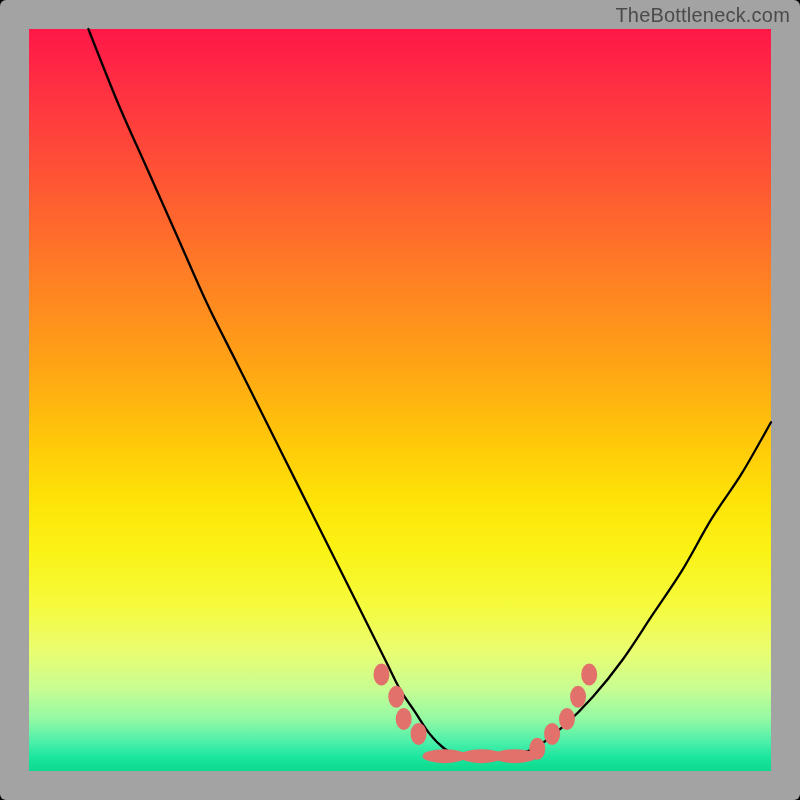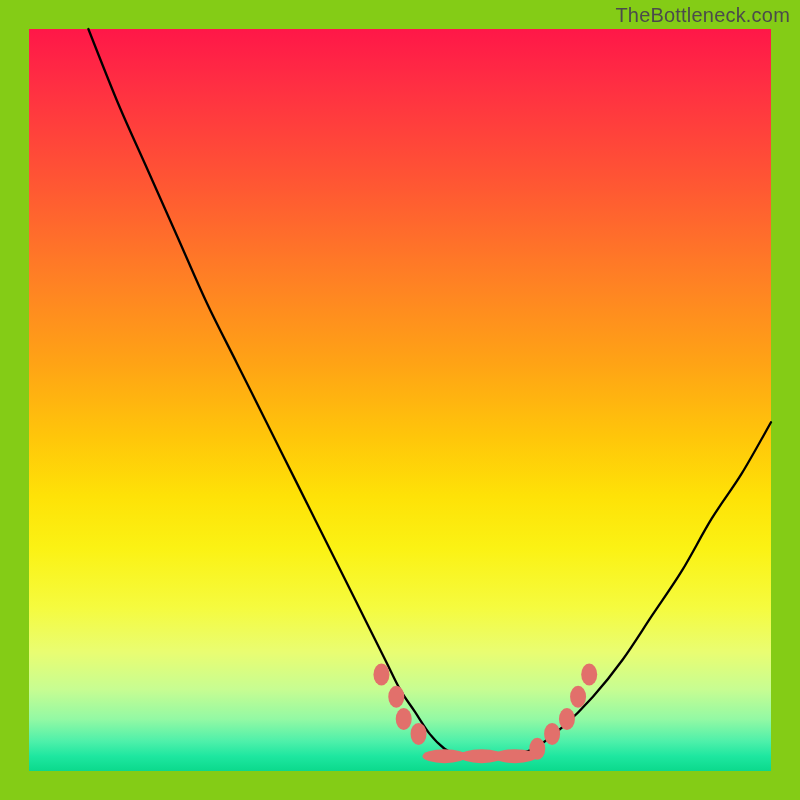--- a/index.html
+++ b/index.html
@@ -8,21 +8,22 @@
     width: 800px;
     height: 800px;
     overflow: hidden;
     background: #000;
     font-family: Arial, Helvetica, sans-serif;
   }
   .frame {
     position: relative;
     width: 800px;
     height: 800px;
-    background: #84cc16;
+    background: #a3a3a3;
+    border-radius: 6px;
   }
   .plot-area {
     position: absolute;
     left: 29px;
     top: 29px;
     width: 742px;
     height: 742px;
     
     background: linear-gradient(
       to bottom,

